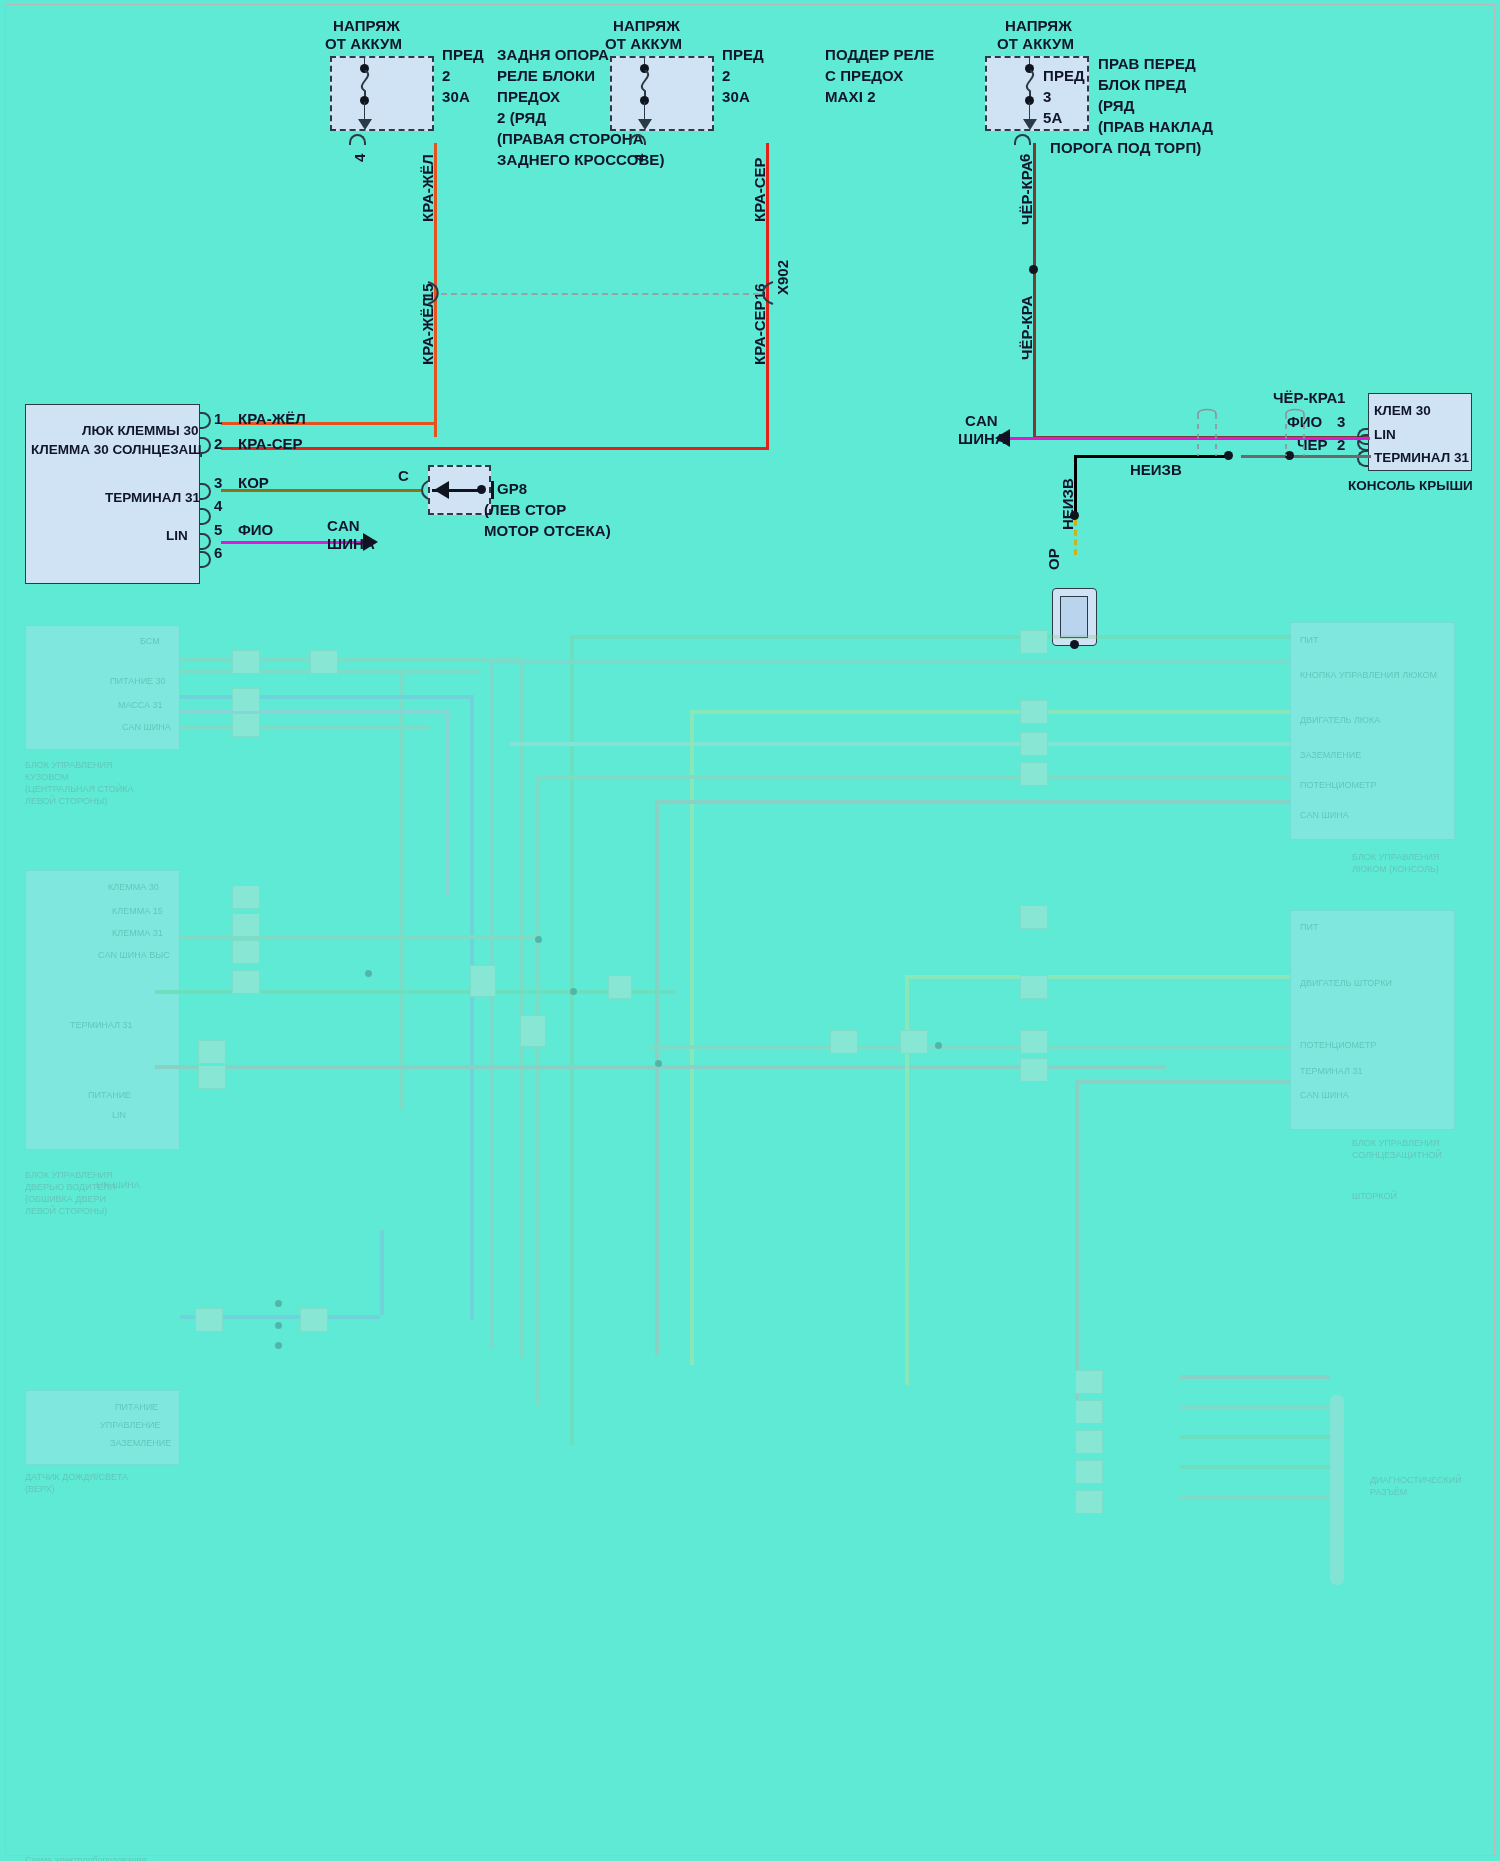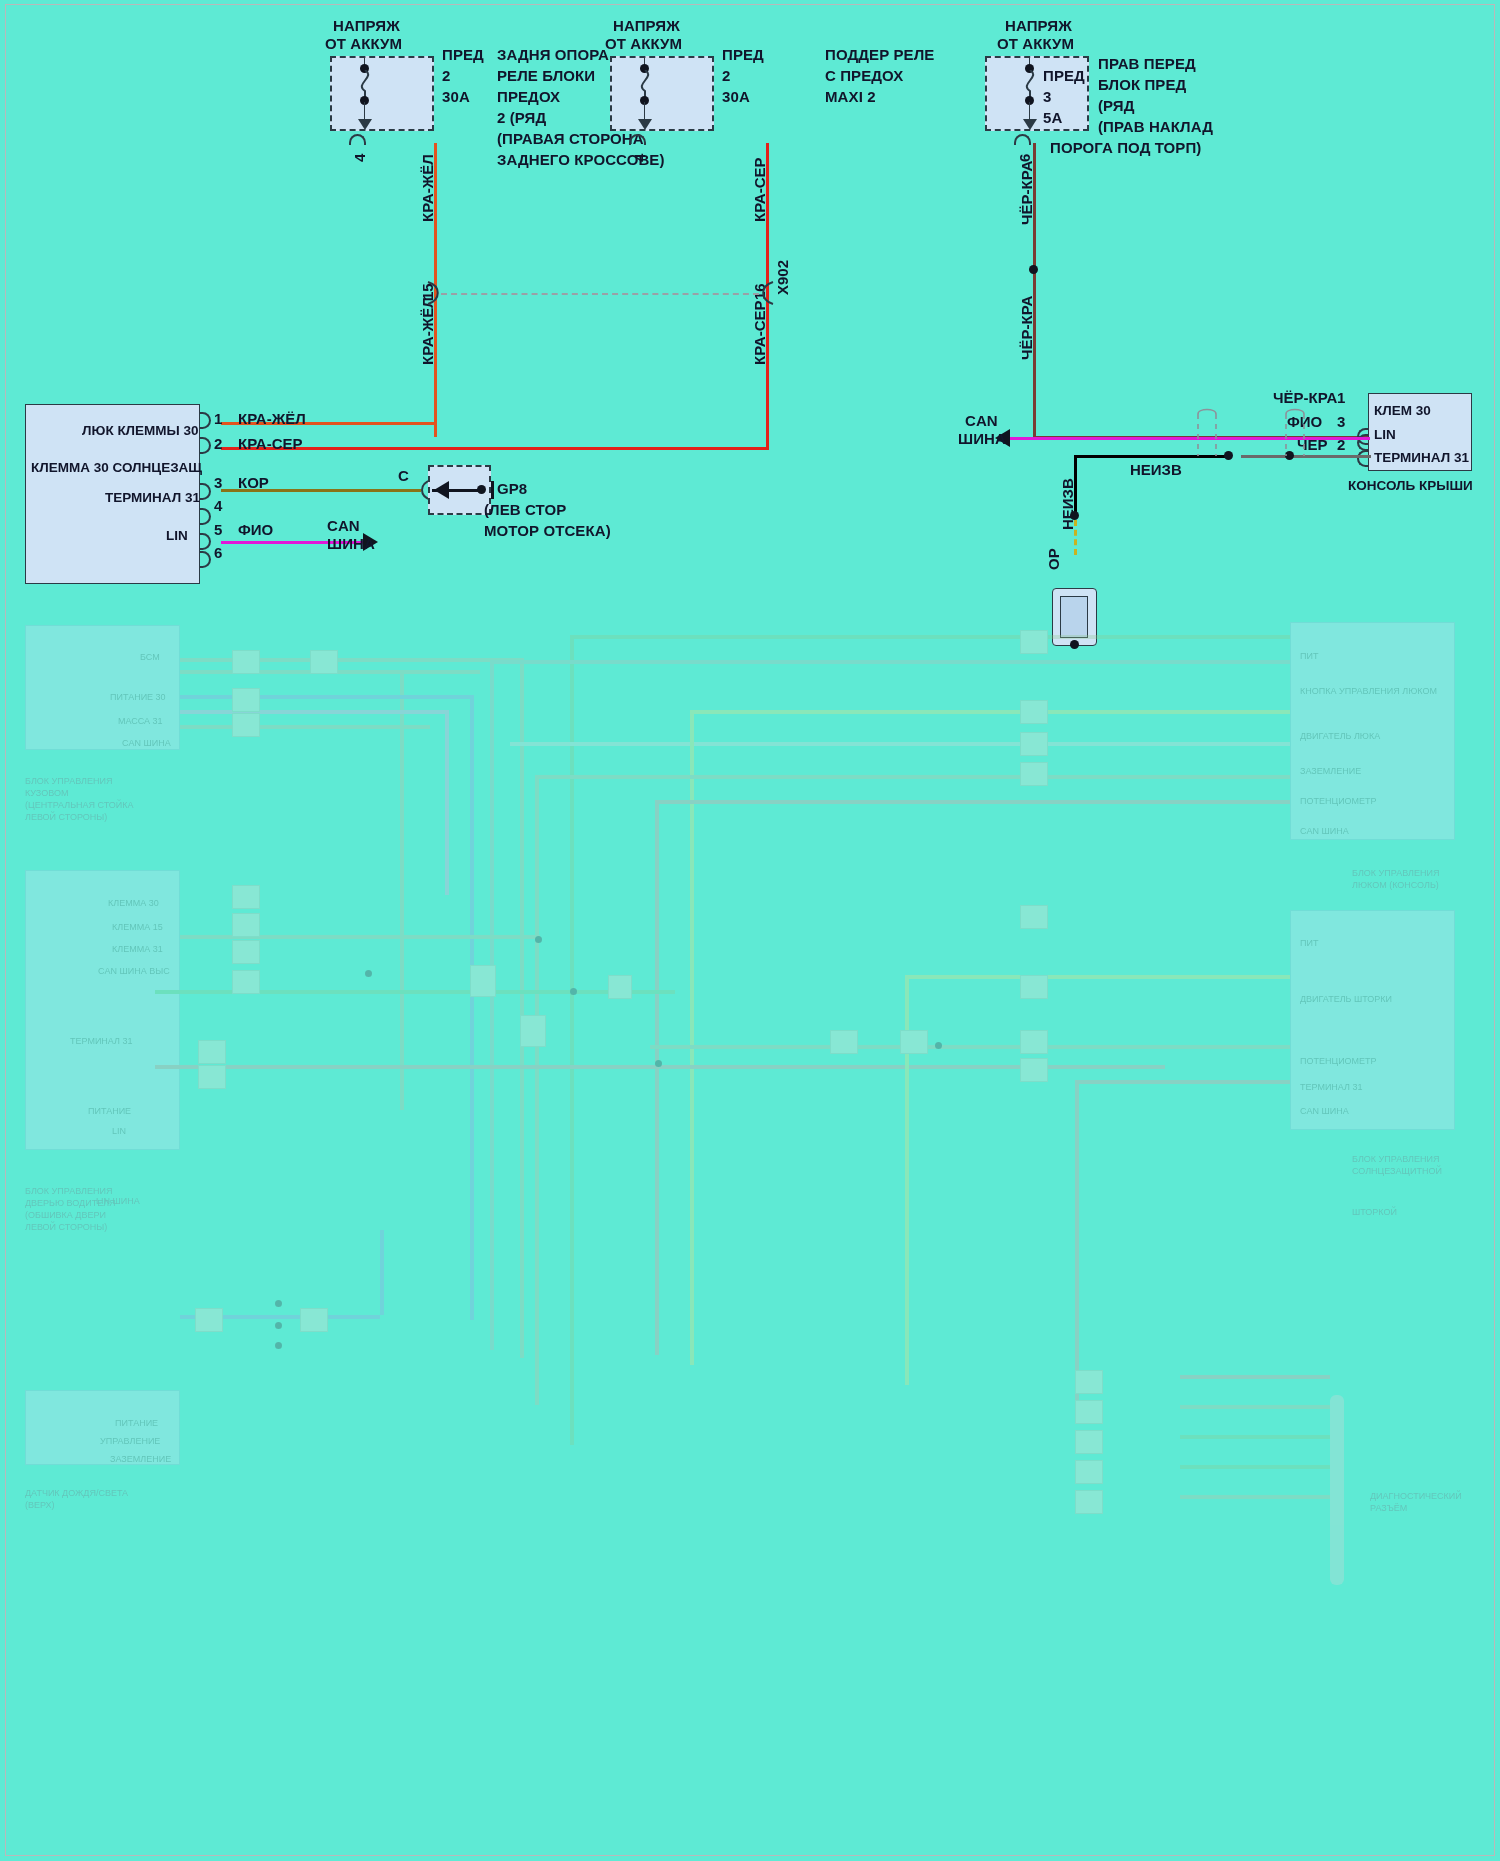--- a/index.html
+++ b/index.html
@@ -46,21 +46,21 @@
 
   
   .gnd-bar{position:absolute;width:0;height:18px;border-left:3px solid #10141f;}
 
   
   #ghost{position:absolute;left:0;top:470px;width:1500px;height:1391px;opacity:.30;}
   .g-block{position:absolute;background:#cfe3f5;border:1px solid #9fc0dd;box-sizing:border-box;}
   .g-w{position:absolute;}
   .g-h{height:0;border-top-width:4px;border-top-style:solid;}
   .g-v{width:0;border-left-width:4px;border-left-style:solid;}
-  .g-txt{position:absolute;font-size:9px;color:#6d7480;white-space:pre;line-height:1.25;margin-top:16px;}
+  .g-txt{position:absolute;font-size:9px;color:#6d7480;white-space:pre;line-height:1.25;}
   .g-chip{position:absolute;background:#e9e3d4;border:1px solid #c9c2b0;}
   .g-dot{position:absolute;width:7px;height:7px;border-radius:50%;background:#3a3f4a;}
   .g-conn{position:absolute;background:#d8d8d8;border-radius:6px;}
 </style>
 </head>
 <body>
 
 <div id="sheet">
   <div class="page-border"></div>
 
@@ -163,21 +163,21 @@
   <div class="wire wire-v" style="left:1033px;top:143px;height:295px;border-color:#7a3b33;"></div>
   <div class="wire wire-h" style="left:1033px;top:436px;width:337px;border-color:#7a3b33;"></div>
   <div class="txt wirelbl vert" style="left:1019px;top:225px;">ЧЁР-КРА</div>
   <div class="dot" style="left:1029px;top:265px;"></div>
   <div class="txt wirelbl vert" style="left:1019px;top:360px;">ЧЁР-КРА</div>
   <div class="txt wirelbl" style="left:1273px;top:390px;">ЧЁР-КРА</div>
 
   <div>
     <div class="block" style="left:25px;top:404px;width:175px;height:180px;"></div>
     <div class="txt lbl-sm" style="left:82px;top:423px;text-align:center;">ЛЮК КЛЕММЫ 30</div>
-    <div class="txt lbl-sm" style="left:31px;top:460px;">КЛЕММА 30 СОЛНЦЕЗАЩ</div>
+    <div class="txt lbl-sm" style="left:31px;top:442px;">КЛЕММА 30 СОЛНЦЕЗАЩ</div>
     <div class="txt lbl-sm" style="left:105px;top:490px;">ТЕРМИНАЛ 31</div>
     <div class="txt lbl-sm" style="left:166px;top:528px;">LIN</div>
 
     <div class="brk" style="left:200px;top:412px;"></div>
     <div class="txt pin" style="left:214px;top:411px;">1</div>
     <div class="txt wirelbl" style="left:238px;top:411px;">КРА-ЖЁЛ</div>
 
     <div class="brk" style="left:200px;top:437px;"></div>
     <div class="txt pin" style="left:214px;top:436px;">2</div>
     <div class="txt wirelbl" style="left:238px;top:436px;">КРА-СЕР</div>

